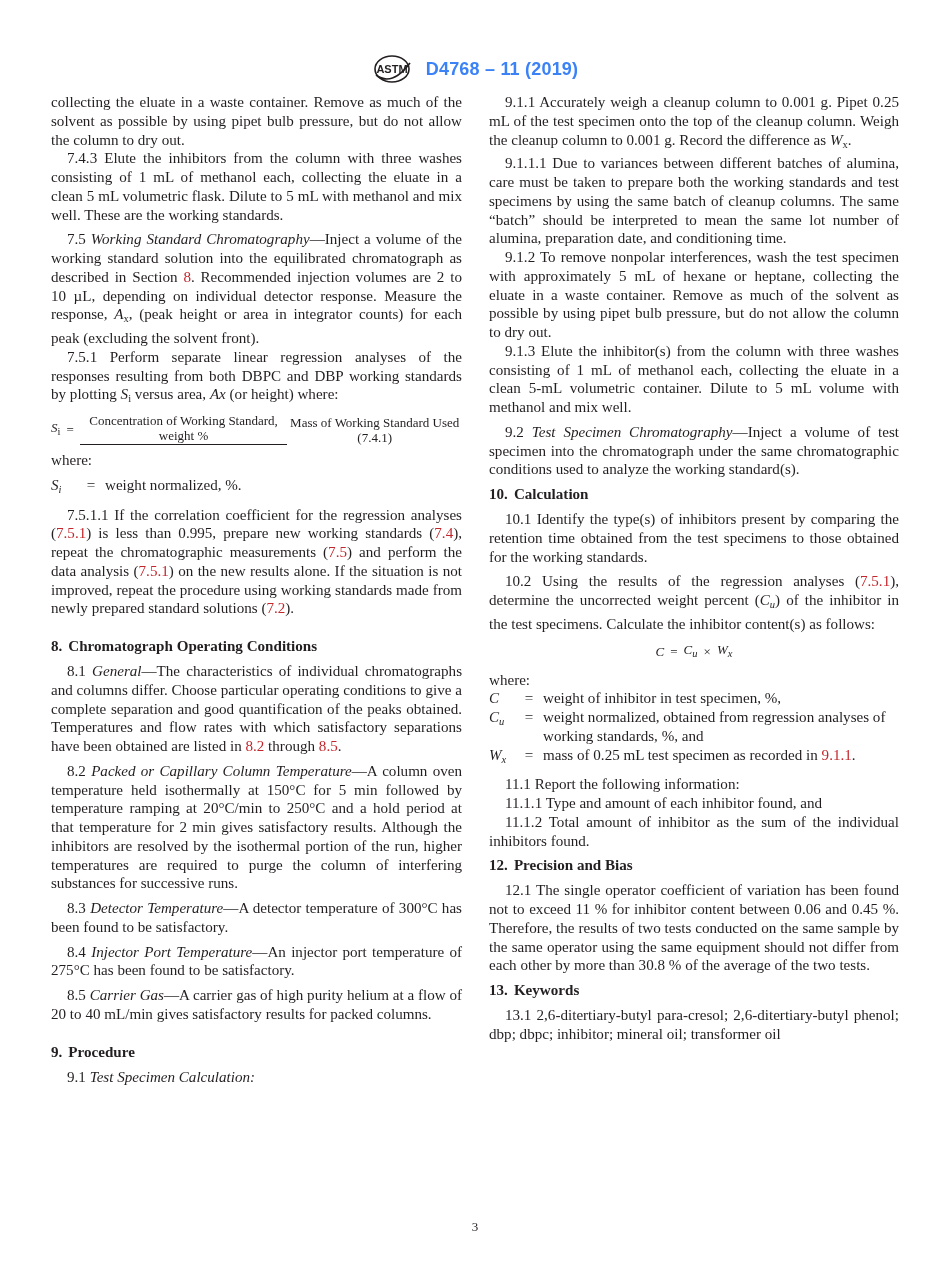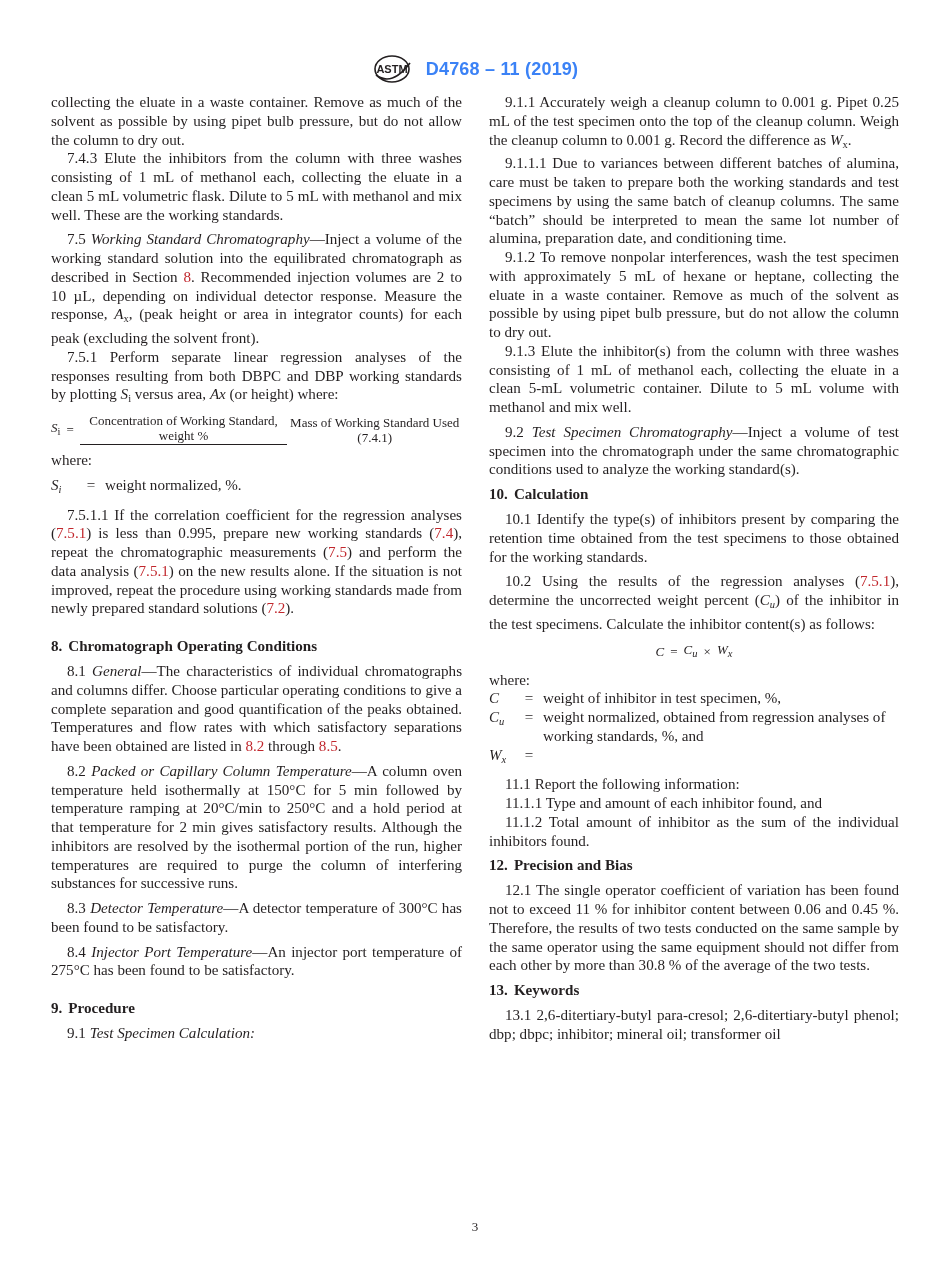--- a/index.html
+++ b/index.html
@@ -74,20 +74,21 @@
   <h2 class="gap-lg" style="margin-top:19px"><span class="num">8.</span><span>Chromatograph Operating Conditions</span></h2>
 
   <p class="ind gap"><span>8.1 </span><i>General</i><span>—The characteristics of individual chromatographs and columns differ. Choose particular operating conditions to give a complete separation and good quantification of the peaks obtained. Temperatures and flow rates with which satisfactory separations have been obtained are listed in </span><span class="link">8.2</span><span> through </span><span class="link">8.5</span><span>.</span></p>
 
   <p class="ind gap"><span>8.2 </span><i>Packed or Capillary Column Temperature</i><span>—A column oven temperature held isothermally at 150°C for 5 min followed by temperature ramping at 20°C/min to 250°C and a hold period at that temperature for 2 min gives satisfactory results. Although the inhibitors are resolved by the isothermal portion of the run, higher temperatures are required to purge the column of interfering substances for successive runs.</span></p>
 
   <p class="ind gap"><span>8.3 </span><i>Detector Temperature</i><span>—A detector temperature of 300°C has been found to be satisfactory.</span></p>
 
   <p class="ind gap"><span>8.4 </span><i>Injector Port Temperature</i><span>—An injector port temperature of 275°C has been found to be satisfactory.</span></p>
 
+  <p class="ind gap"><span>8.5 </span><i>Carrier Gas</i><span>—A carrier gas of high purity helium at a flow of 20 to 40 mL/min gives satisfactory results for packed columns.</span></p>
 
   <h2 style="margin-top:19px"><span class="num">9.</span><span>Procedure</span></h2>
 
   <p class="ind gap"><span>9.1 </span><i>Test Specimen Calculation:</i></p>
 </div>
 
 <div class="col col-right">
   <p class="ind"><span>9.1.1 Accurately weigh a cleanup column to 0.001 g. Pipet 0.25 mL of the test specimen onto the top of the cleanup column. Weigh the cleanup column to 0.001 g. Record the difference as </span><i>W</i><span class="sub">x</span><span>.</span></p>
   <p class="ind">9.1.1.1 Due to variances between different batches of alumina, care must be taken to prepare both the working standards and test specimens by using the same batch of cleanup columns. The same “batch” should be interpreted to mean the same lot number of alumina, preparation date, and conditioning time.</p>
   <p class="ind">9.1.2 To remove nonpolar interferences, wash the test specimen with approximately 5 mL of hexane or heptane, collecting the eluate in a waste container. Remove as much of the solvent as possible by using pipet bulb pressure, but do not allow the column to dry out.</p>
@@ -117,20 +118,21 @@
       <span class="def-text">weight of inhibitor in test specimen, %,</span>
     </div>
     <div class="def-row">
       <span class="def-sym"><span>C</span><span class="sub">u</span></span>
       <span class="def-eq">=</span>
       <span class="def-text" style="text-align:left">weight normalized, obtained from regression analyses of working standards, %, and</span>
     </div>
     <div class="def-row">
       <span class="def-sym"><span>W</span><span class="sub">x</span></span>
       <span class="def-eq">=</span>
+      <span class="def-text"><span>mass of 0.25 mL test specimen as recorded in </span><span class="link">9.1.1</span><span>.</span></span>
     </div>
   </div>
 
   <p class="ind gap">11.1 Report the following information:</p>
   <p class="ind">11.1.1 Type and amount of each inhibitor found, and</p>
   <p class="ind">11.1.2 Total amount of inhibitor as the sum of the individual inhibitors found.</p>
 
   <h2 class="gap"><span class="num">12.</span><span>Precision and Bias</span></h2>
   <p class="ind gap">12.1 The single operator coefficient of variation has been found not to exceed 11 % for inhibitor content between 0.06 and 0.45 %. Therefore, the results of two tests conducted on the same sample by the same operator using the same equipment should not differ from each other by more than 30.8 % of the average of the two tests.</p>
 

